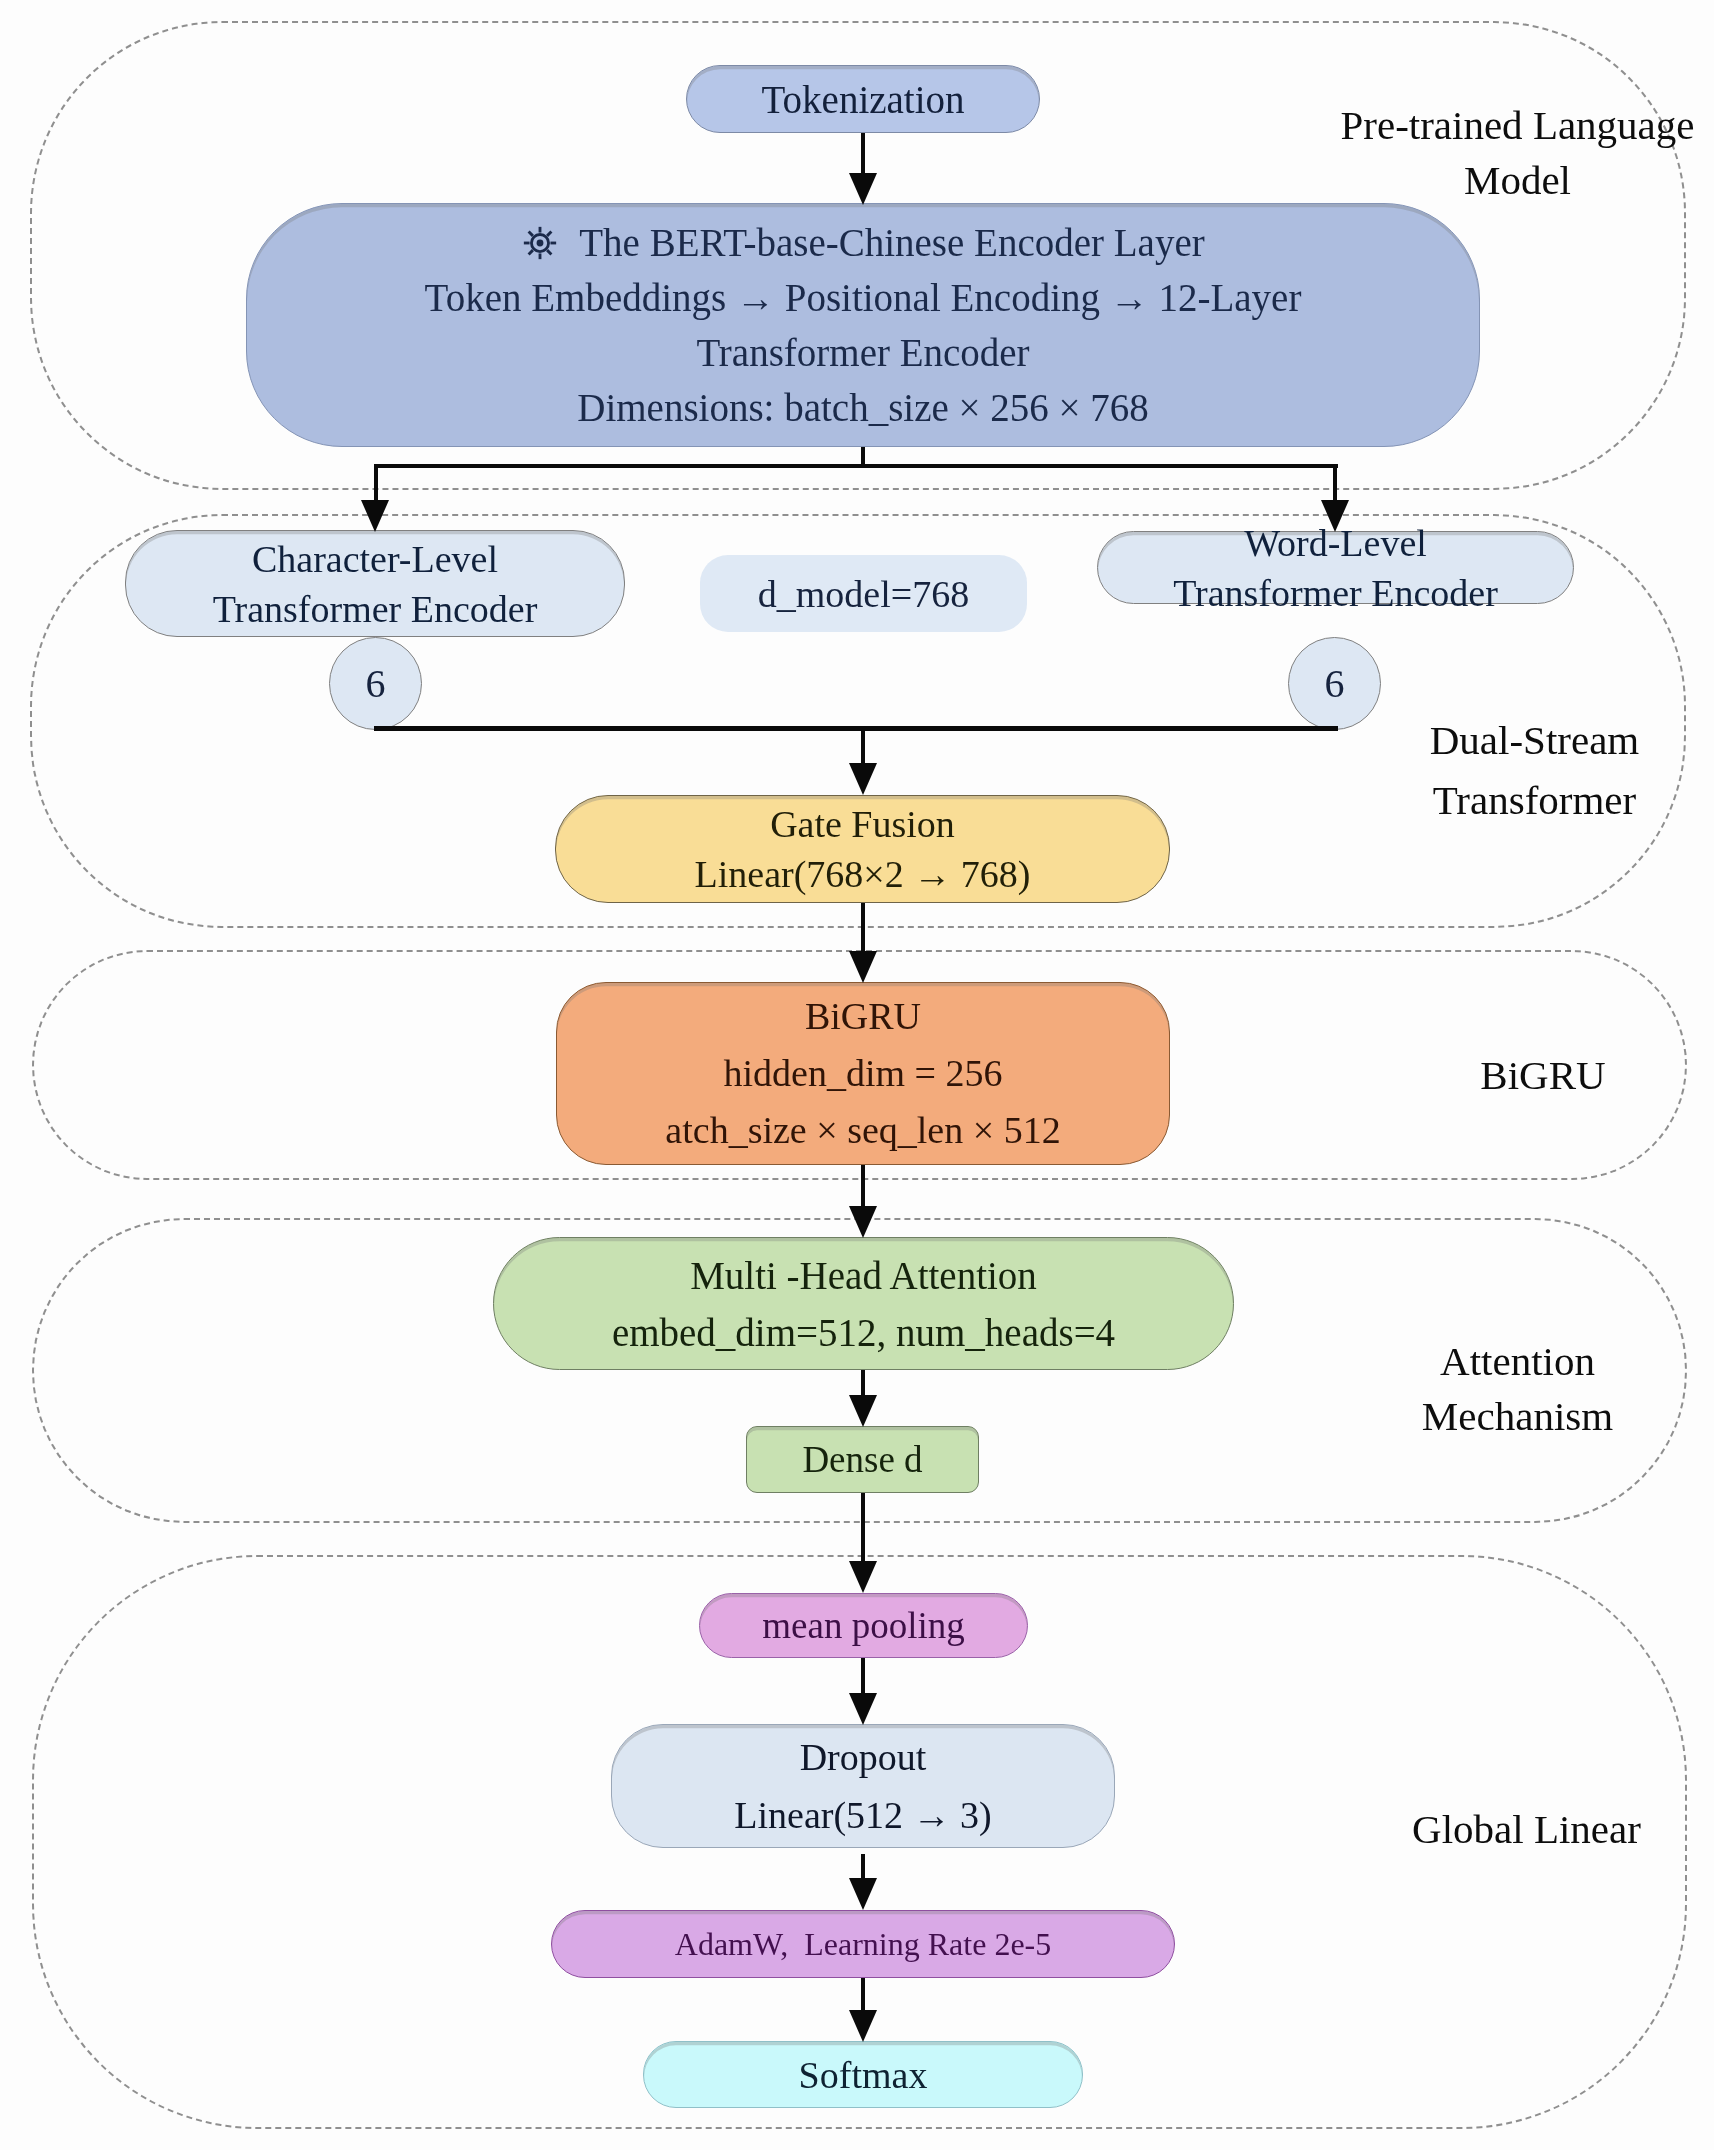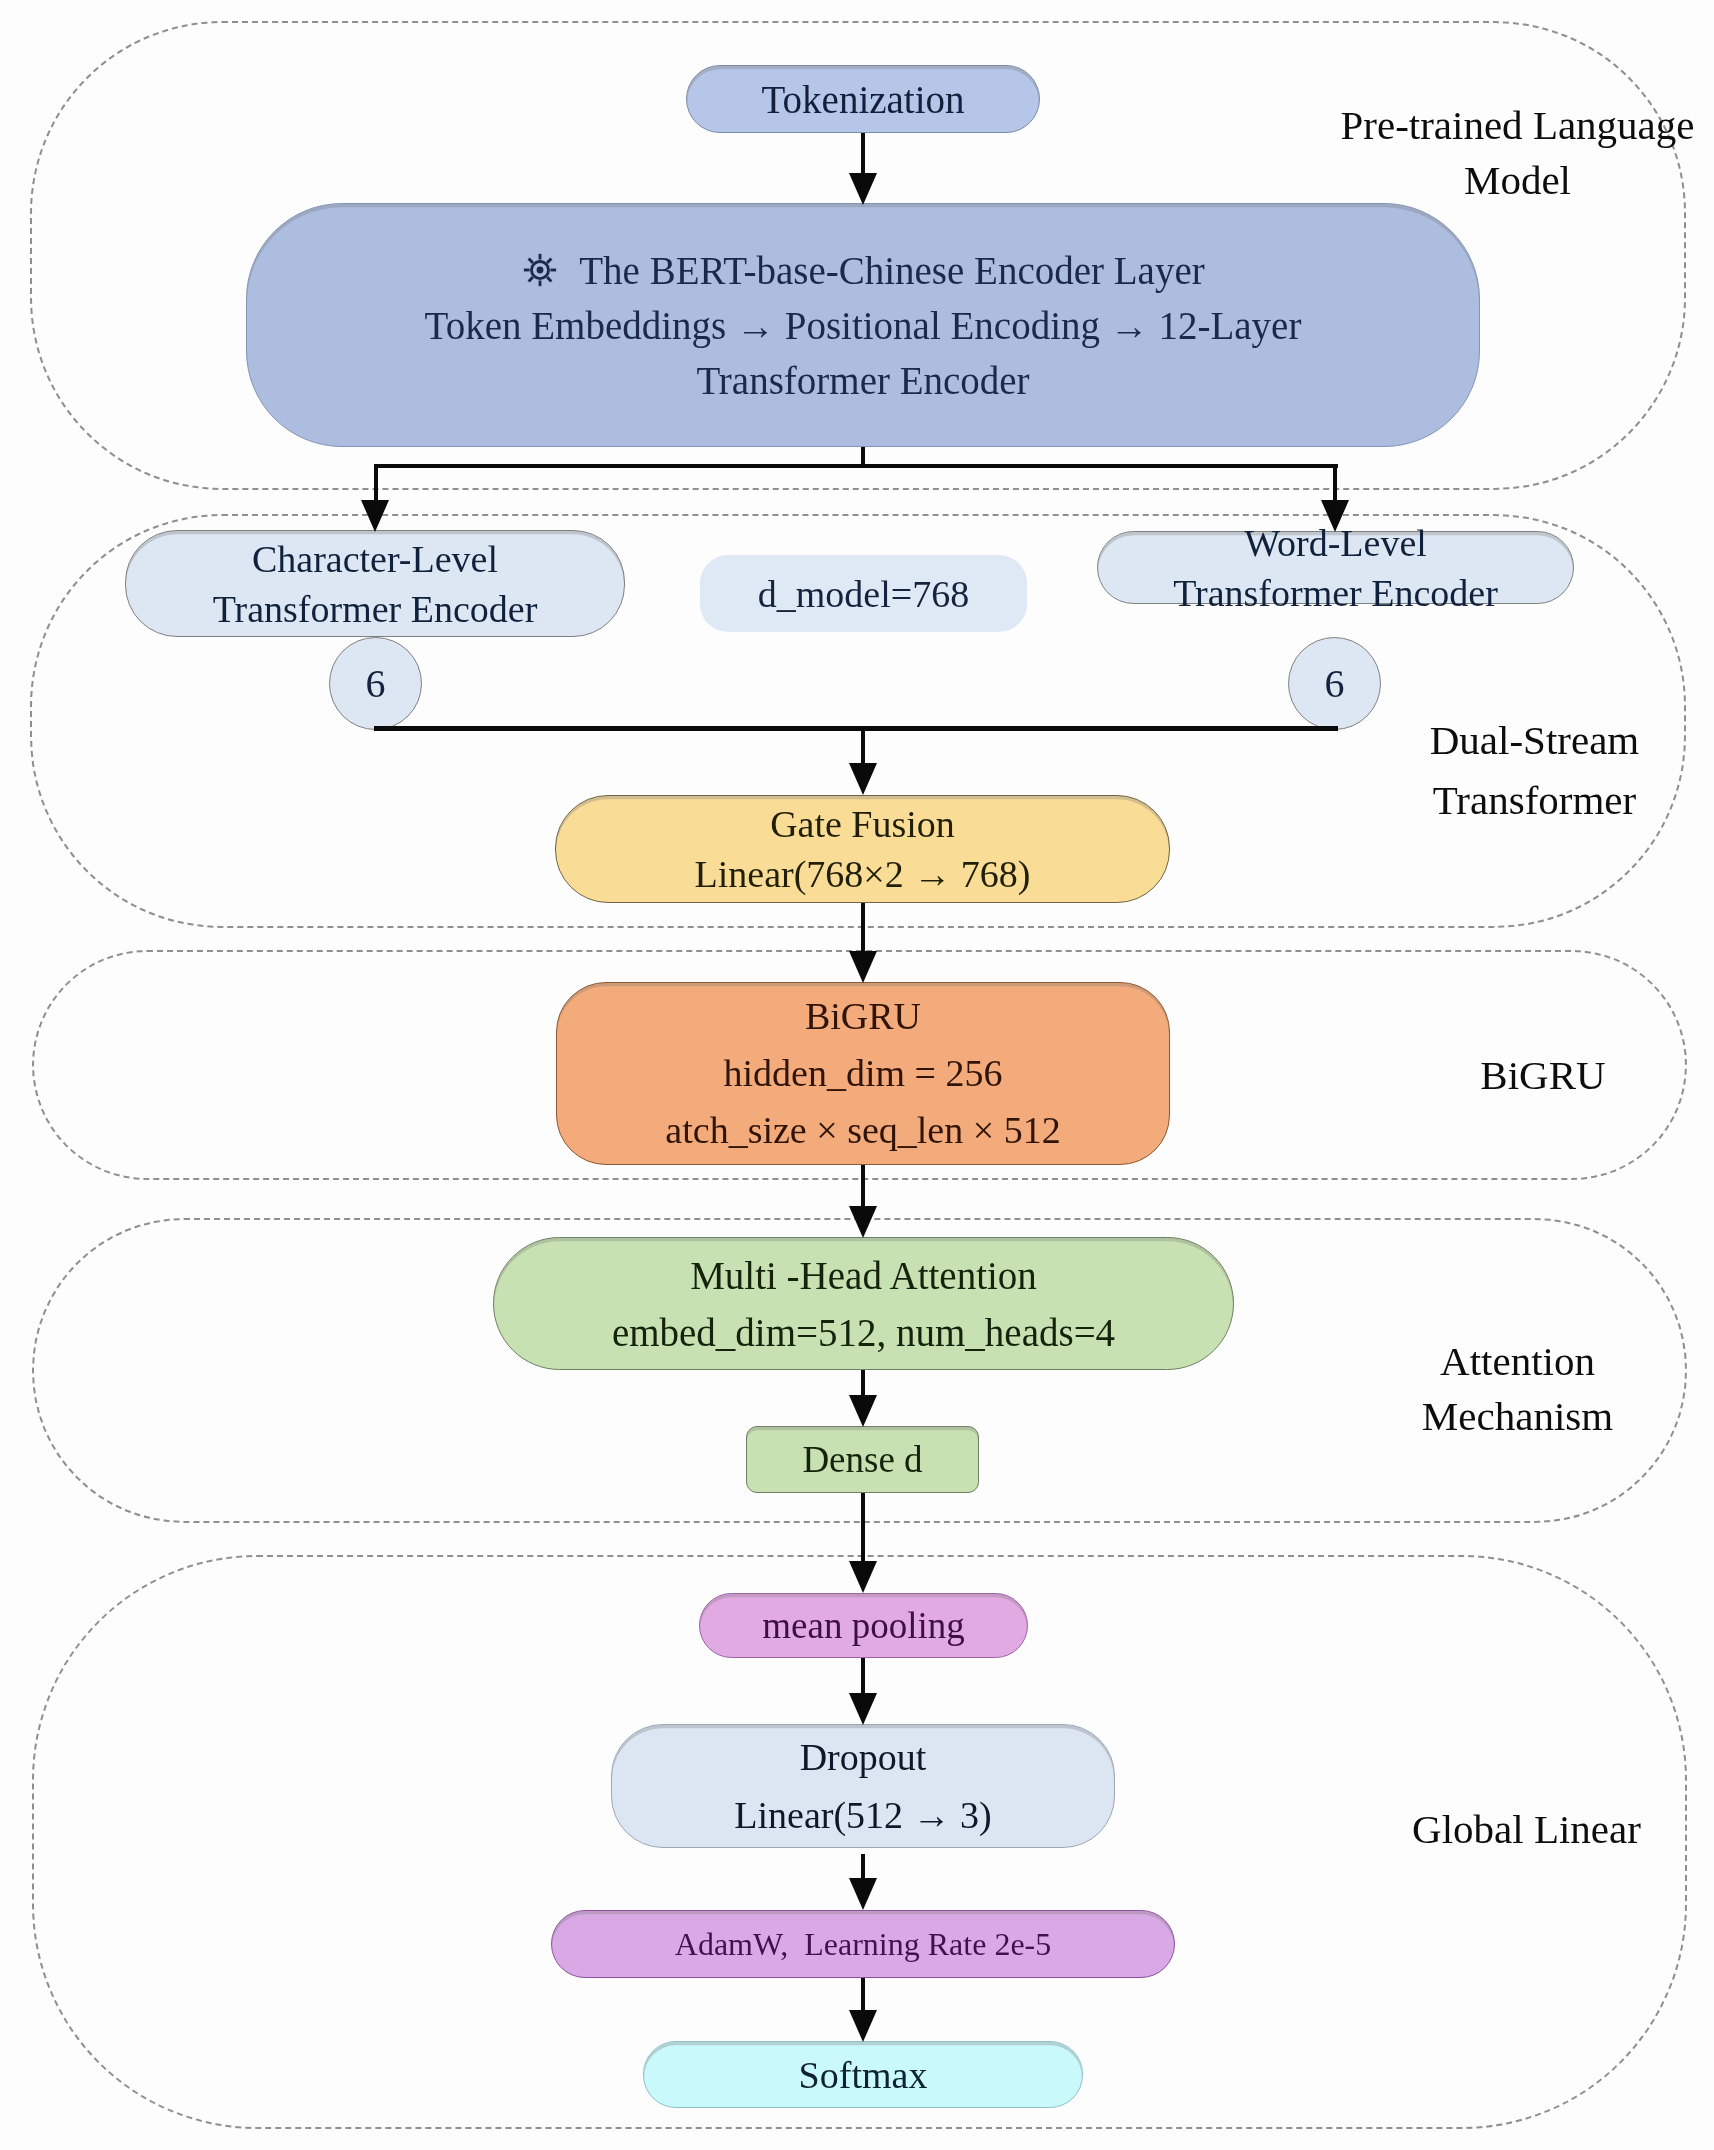--- a/index.html
+++ b/index.html
@@ -120,20 +120,21 @@
             <line x1="27.5" y1="27.5" x2="32" y2="32"></line>
           <line x1="8" y1="32" x2="12.5" y2="27.5"></line>
             <line x1="27.5" y1="12.5" x2="32" y2="8"></line>
         </g>
         <circle cx="20" cy="20" r="3.6" fill="#1b2a4a"></circle>
       </svg>
       <span>The BERT-base-Chinese Encoder Layer</span>
     </span>
     <span class="ln">Token Embeddings → Positional Encoding → 12-Layer</span>
     <span class="ln">Transformer Encoder</span>
+    <span class="ln">Dimensions: batch_size × 256 × 768</span>
   </div>
 
   <div class="node" id="n-char">
     <span class="ln">Character-Level</span>
     <span class="ln">Transformer Encoder</span>
   </div>
 
   <div class="node" id="n-dmodel">
     <span class="ln">d_model=768</span>
   </div>

